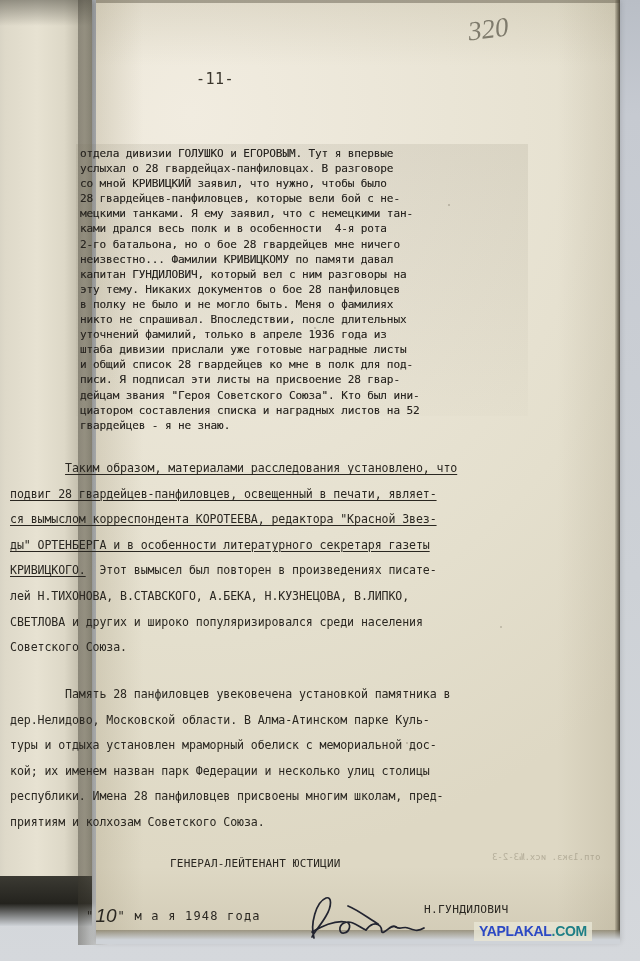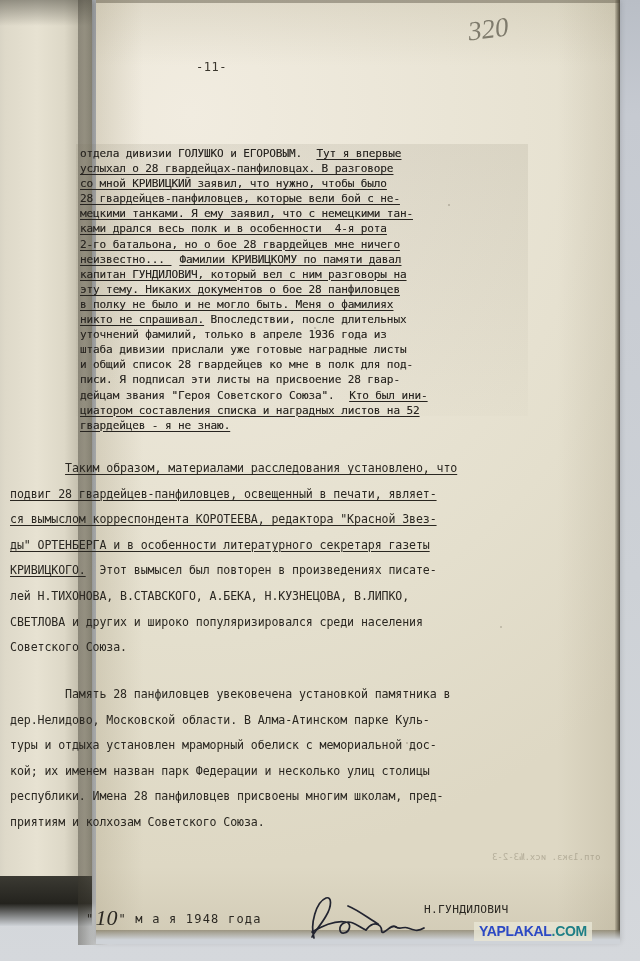--- a/index.html
+++ b/index.html
@@ -121,22 +121,22 @@
   .doc-body {
     position: absolute;
     inset: 0;
     color: #26231d;
     font-family: "DejaVu Sans Mono", "Liberation Mono", monospace;
   }
 
   .page-number {
     position: absolute;
     left: 196px;
-    top: 60px;
-    font-size: 12px;
+    top: 70px;
+    font-size: 15px;
     letter-spacing: 0.5px;
     color: #3a362d;
   }
 
   .folio-number {
     position: absolute;
     left: 468px;
     top: 14px;
     font-family: "Liberation Serif", serif;
     font-size: 27px;
@@ -154,24 +154,22 @@
     width: 444px;
     font-size: 11.1px;
     line-height: 15.1px;
     letter-spacing: -0.15px;
     text-align: left;
     white-space: pre-wrap;
     color: #272420;
     text-shadow: 0 0 0.6px rgba(40,36,30,0.35);
   }
   .block-testimony .u {
-    text-decoration: underline;
     text-underline-offset: 1.5px;
     text-decoration-thickness: 1.2px;
-    margin-left: 8px;
   }
   
   .testimony-wash {
     position: absolute;
     left: 76px;
     top: 144px;
     width: 452px;
     height: 272px;
     background: linear-gradient(to bottom,
       rgba(120,113,92,0.13), rgba(120,113,92,0.07) 55%, rgba(120,113,92,0.02));
@@ -214,23 +212,23 @@
   .date-line {
     position: absolute;
     left: 86px;
     top: 905px;
     font-size: 12px;
     letter-spacing: 1.2px;
     color: #2b2822;
   }
   .date-day {
     display: inline-block;
-    font-family: Liberation Serif, serif;
+    font-family: Liberation Sans, sans-serif;
     font-style: italic;
-    font-size: 22px;
+    font-size: 19px;
     letter-spacing: 0;
     vertical-align: -2px;
     padding: 0 1px;
   }
   .signer-name {
     position: absolute;
     left: 424px;
     top: 903px;
     font-size: 11.2px;
     letter-spacing: 0.3px;
@@ -358,20 +356,21 @@
 Советского Союза.</span></div>
 
     <div class="para" id="para-memory"><span>        Память 28 панфиловцев увековечена установкой памятника в
 дер.Нелидово, Московской области. В Алма-Атинском парке Куль-
 туры и отдыха установлен мраморный обелиск с мемориальной дос-
 кой; их именем назван парк Федерации и несколько улиц столицы
 республики. Имена 28 панфиловцев присвоены многим школам, пред-
 приятиям и колхозам Советского Союза.</span></div>
 
     <div class="sign-title">
+      <div>ГЕНЕРАЛ-ЛЕЙТЕНАНТ ЮСТИЦИИ</div>
     </div>
 
     <div class="date-line"><span>"</span><span class="date-day">10</span><span>"  м а я 1948 года</span></div>
 
     <div class="signer-name">Н.ГУНДИЛОВИЧ</div>
 
     <svg class="ink-signature" viewBox="0 0 150 54">
       <g fill="none" stroke="#222430" stroke-width="1.7" stroke-linecap="round">
         <path d="M18,48 C14,34 20,12 30,8 C36,6 36,16 30,26 C25,35 18,42 16,47"></path>
         <path d="M16,42 C26,36 40,30 50,32 C56,33 54,42 48,43 C43,44 42,36 48,33 C56,29 64,38 70,40"></path>

